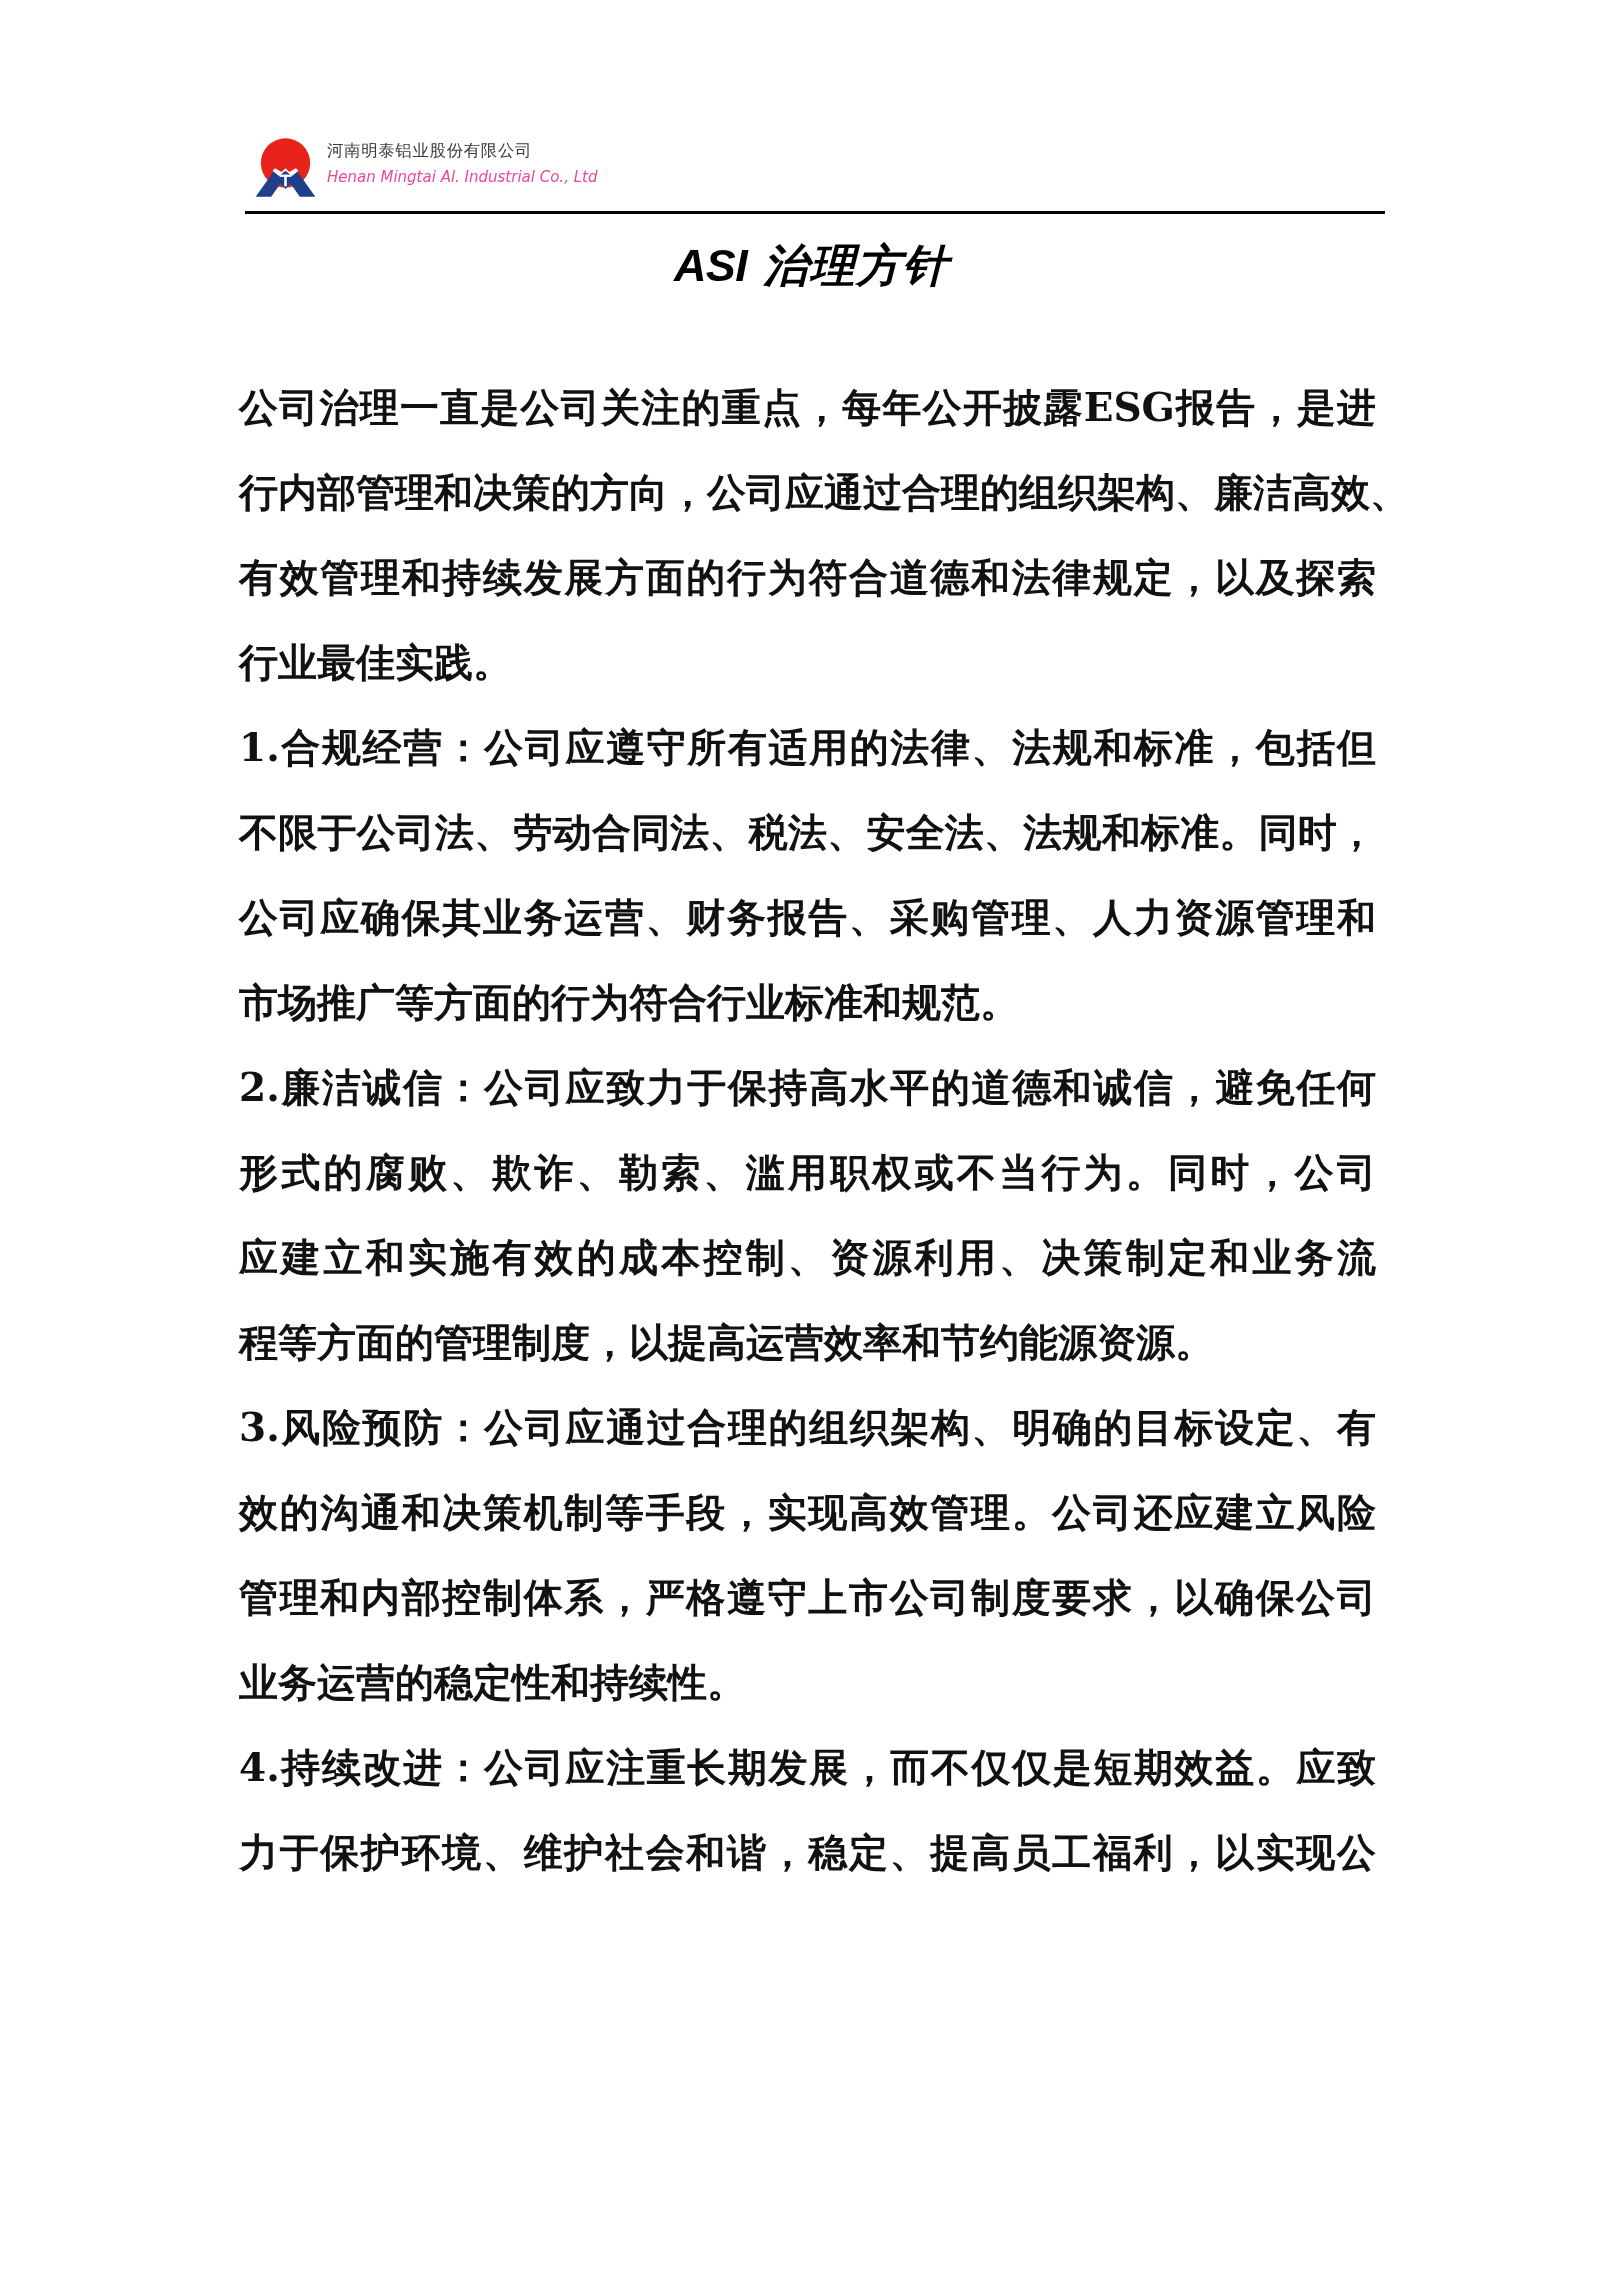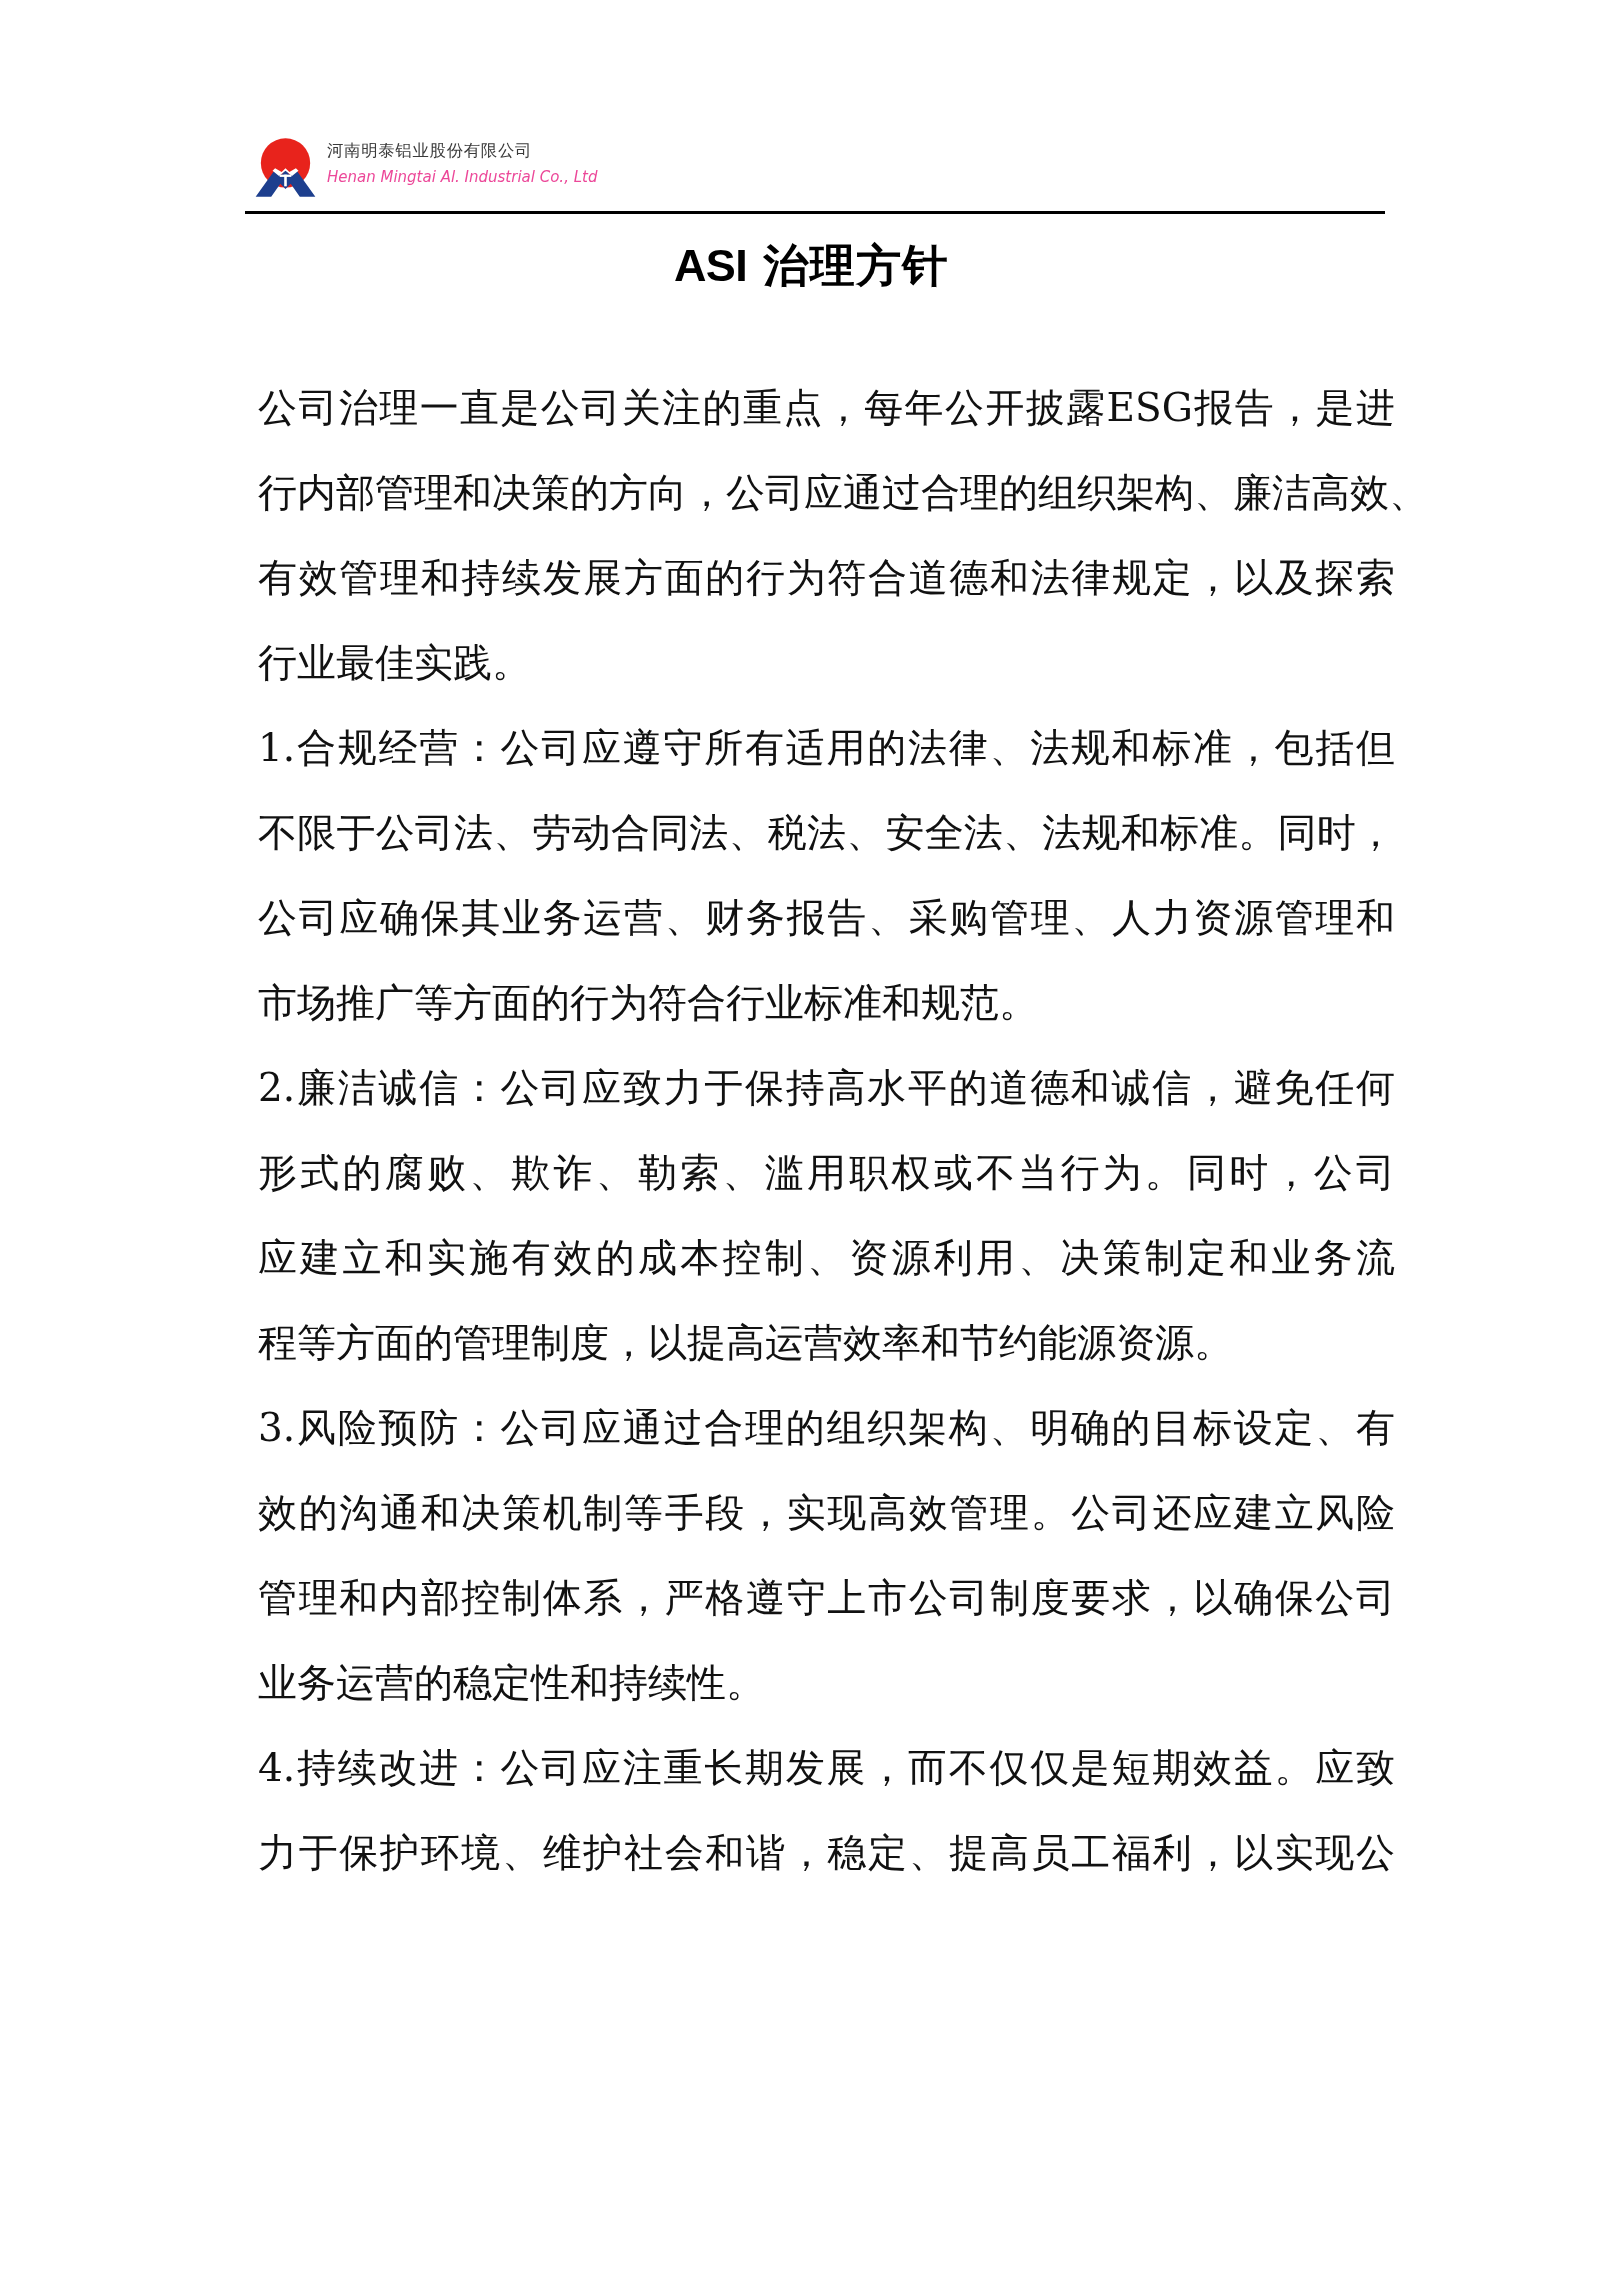--- a/index.html
+++ b/index.html
@@ -74,23 +74,24 @@
     letter-spacing: -0.7px;
   }
   .title .cjk {
     font-family: "DejaVu Serif", serif;
     font-weight: bold;
     margin-left: 16.4px;
     letter-spacing: 1.4px;
   }
   .body-text {
     position: absolute;
-    left: 258px;
+    left: 239px;
     top: 377px;
     width: 1137px;
+    font-weight: bold;
   }
   .line {
     display: block;
     height: 85px;
     line-height: 61px;
     font-size: 39px;
     white-space: nowrap;
     overflow: visible;
     text-align: justify;
     text-align-last: justify;
@@ -111,21 +112,21 @@
     <polygon points="30,52 40,60 50,52 60,60 70,52 66,48 56,54 50,48 44,54 34,48" fill="#ffffff"></polygon>
     <rect x="41" y="58" width="18" height="3.5" fill="#ffffff"></rect>
     <rect x="48" y="58" width="4" height="18" fill="#ffffff"></rect>
   </svg>
   <div class="company-cn">河南明泰铝业股份有限公司</div>
   <div class="company-en">Henan Mingtai Al. Industrial Co., Ltd</div>
 </div>
 
 <div class="rule"></div>
 
-<h1 class="title" style="margin:0;font-weight:normal;">
+<h1 class="title" style="margin:0;font-weight:normal;font-style:italic;">
   <span class="latin">ASI</span><span class="cjk">治理方针</span>
 </h1>
 
 <div class="body-text" id="body-lines">
     <div class="line">公司治理一直是公司关注的重点，每年公开披露ESG报告，是进</div>
     <div class="line">行内部管理和决策的方向，公司应通过合理的组织架构、廉洁高效、</div>
     <div class="line">有效管理和持续发展方面的行为符合道德和法律规定，以及探索</div>
     <div class="line short">行业最佳实践。</div>
     <div class="line">1.合规经营：公司应遵守所有适用的法律、法规和标准，包括但</div>
     <div class="line">不限于公司法、劳动合同法、税法、安全法、法规和标准。同时，</div>

